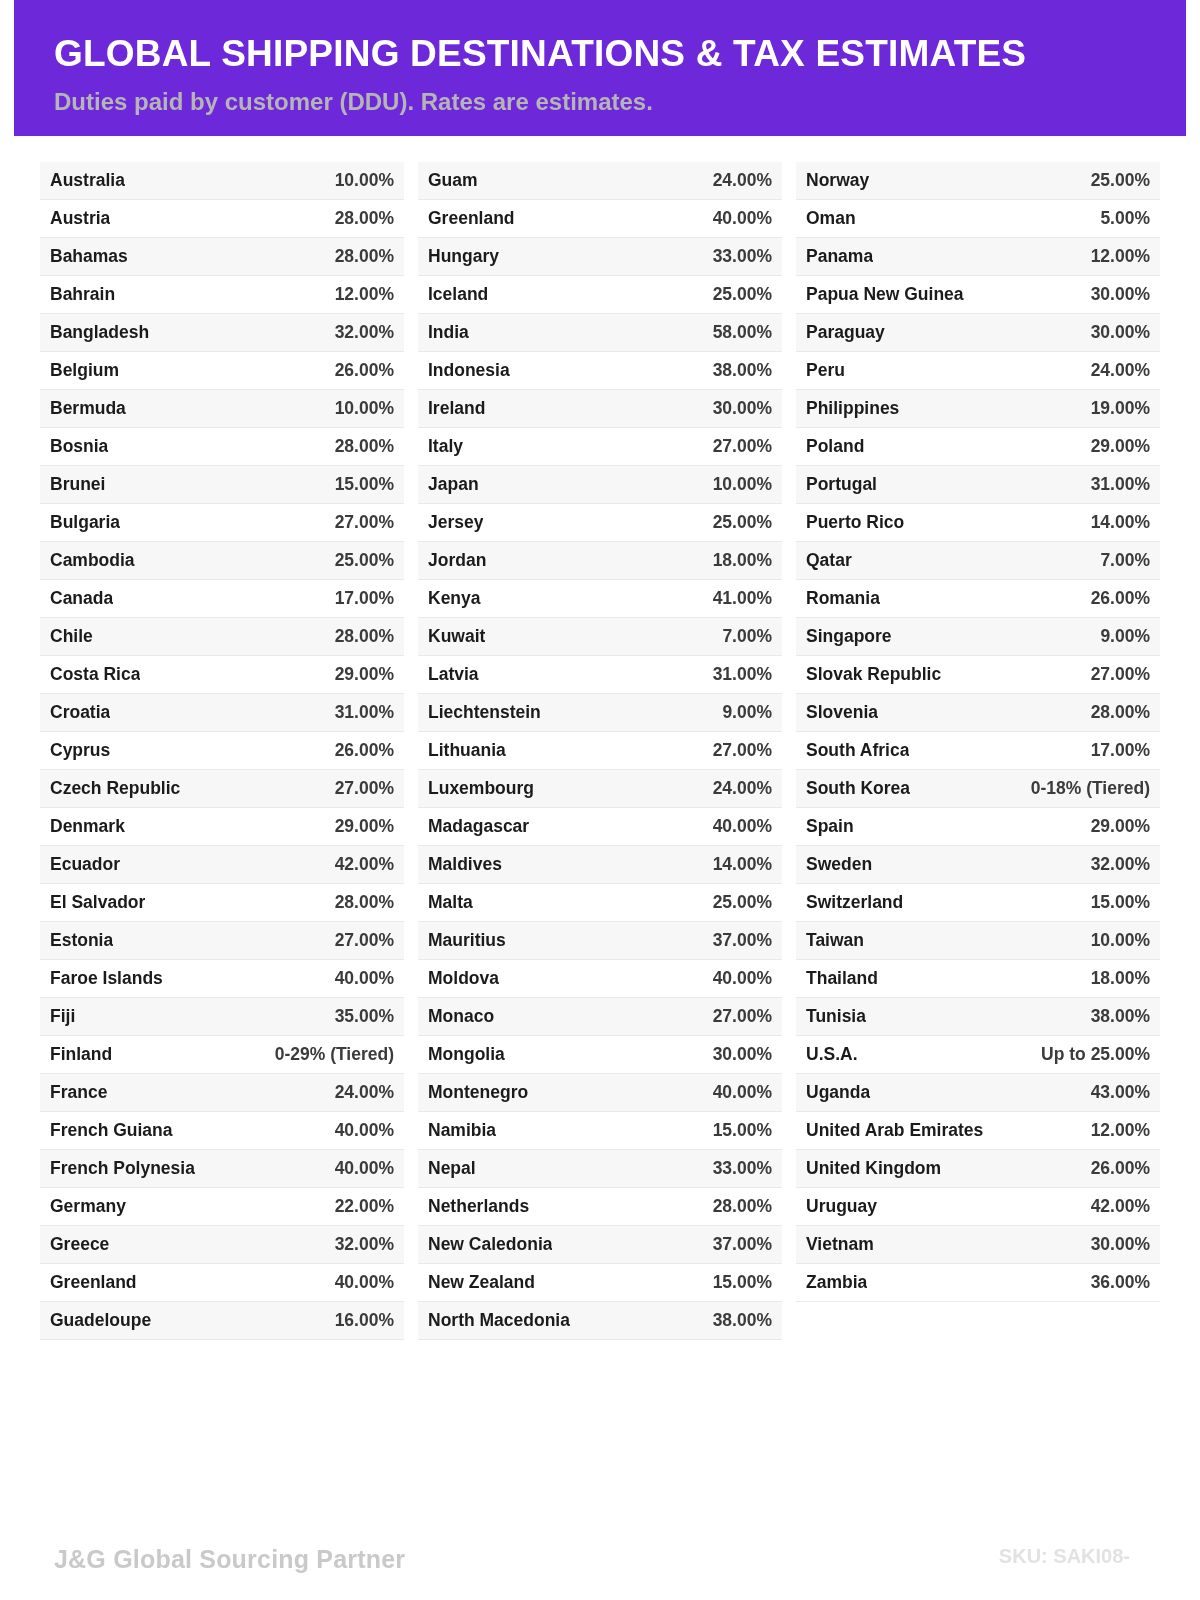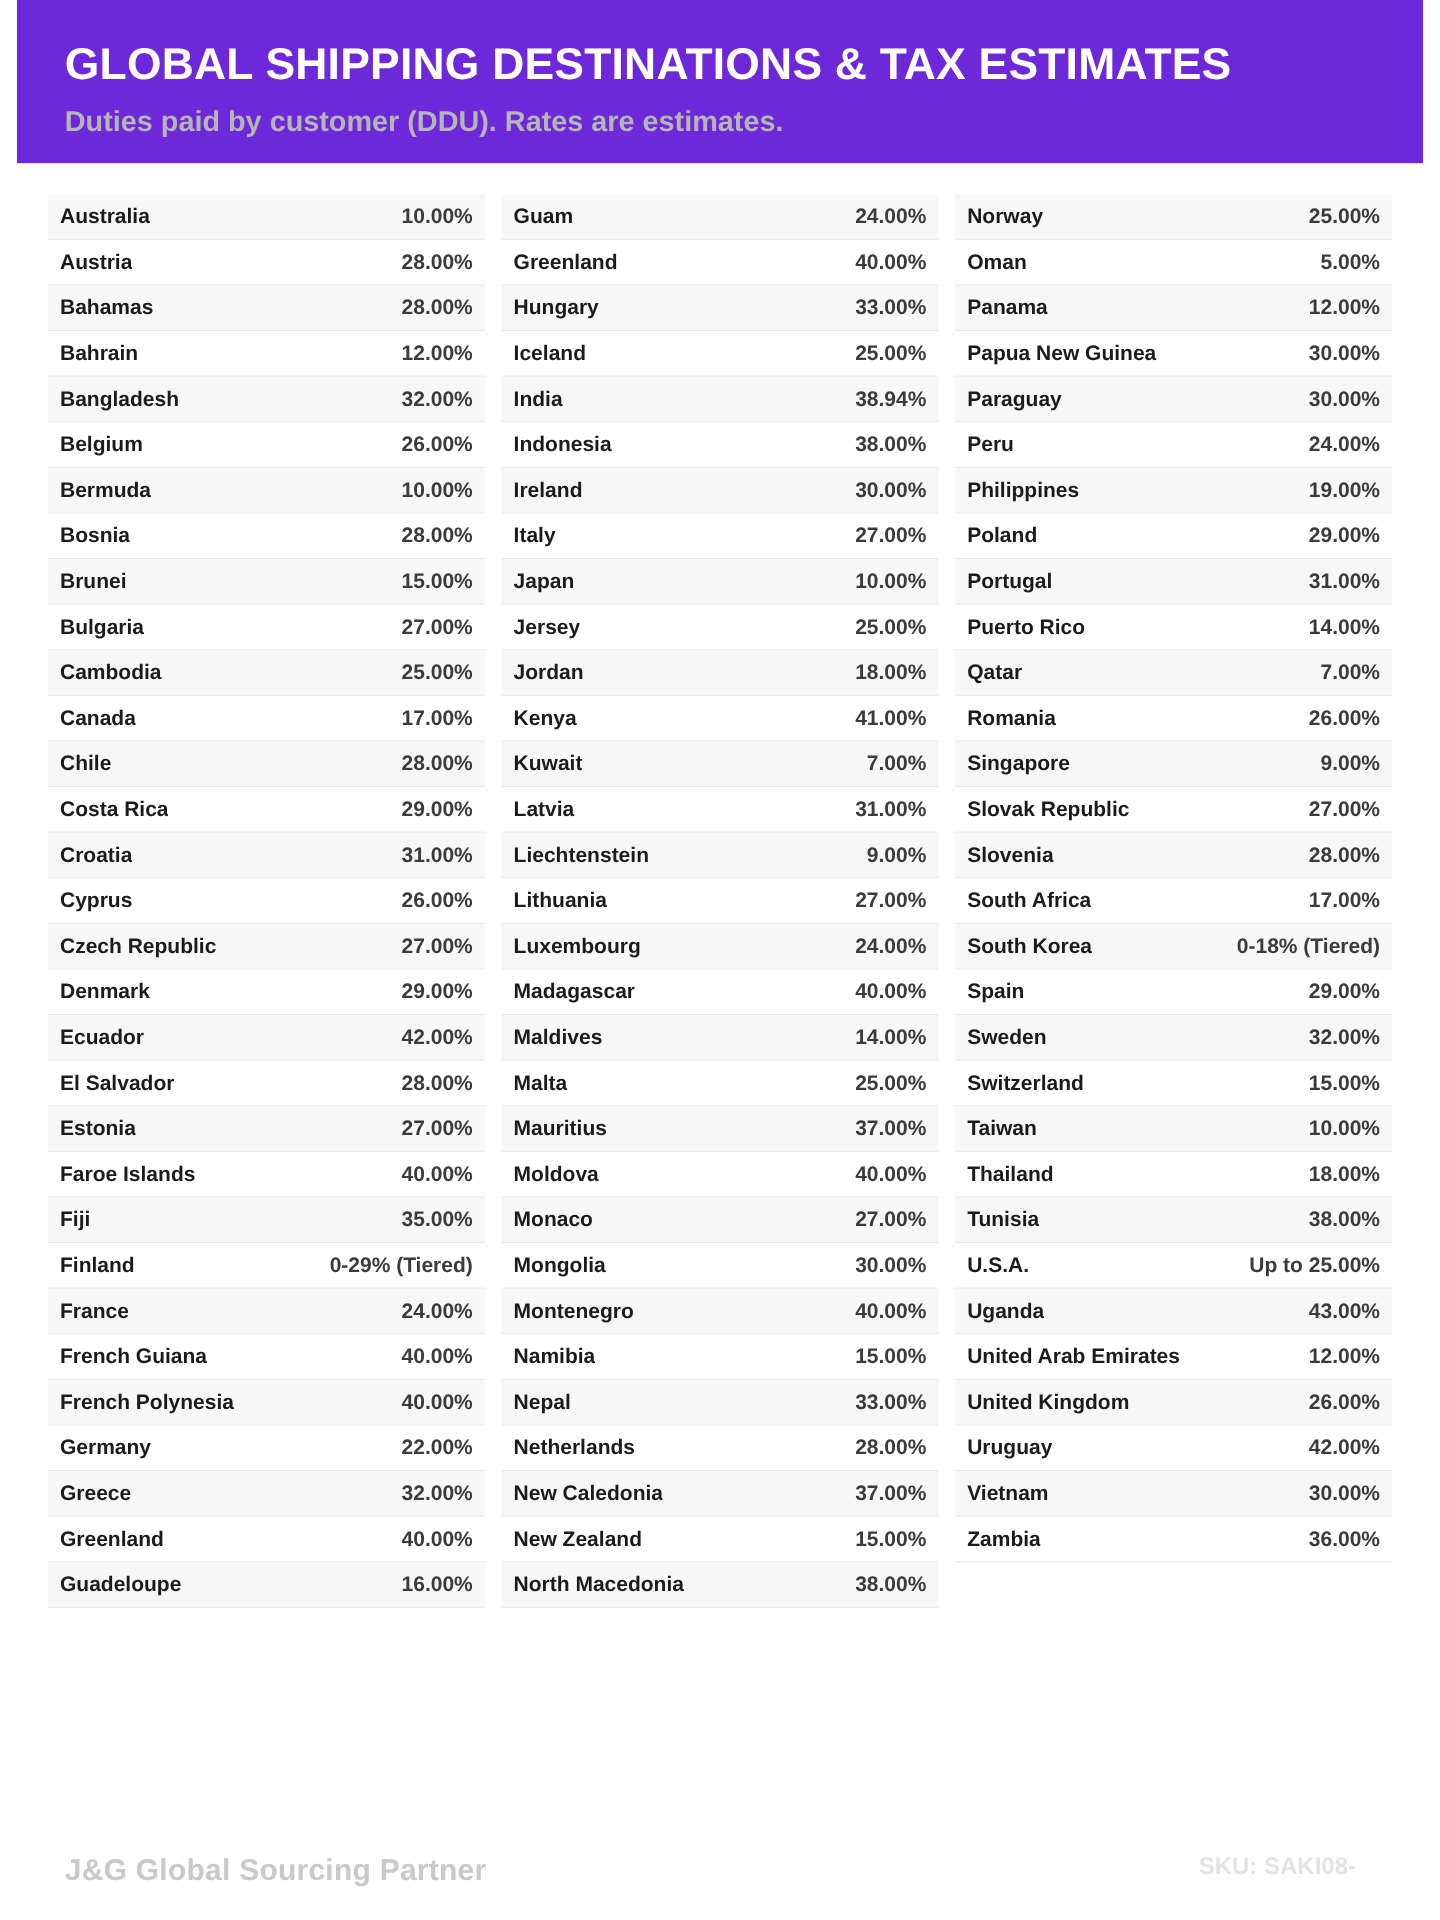--- a/index.html
+++ b/index.html
@@ -240,21 +240,21 @@
         <div class="row">
           <span class="country">Hungary</span>
           <span class="rate">33.00%</span>
         </div>
         <div class="row">
           <span class="country">Iceland</span>
           <span class="rate">25.00%</span>
         </div>
         <div class="row">
           <span class="country">India</span>
-          <span class="rate">38.94%</span>
+          <span class="rate">58.00%</span>
         </div>
         <div class="row">
           <span class="country">Indonesia</span>
           <span class="rate">38.00%</span>
         </div>
         <div class="row">
           <span class="country">Ireland</span>
           <span class="rate">30.00%</span>
         </div>
         <div class="row">

